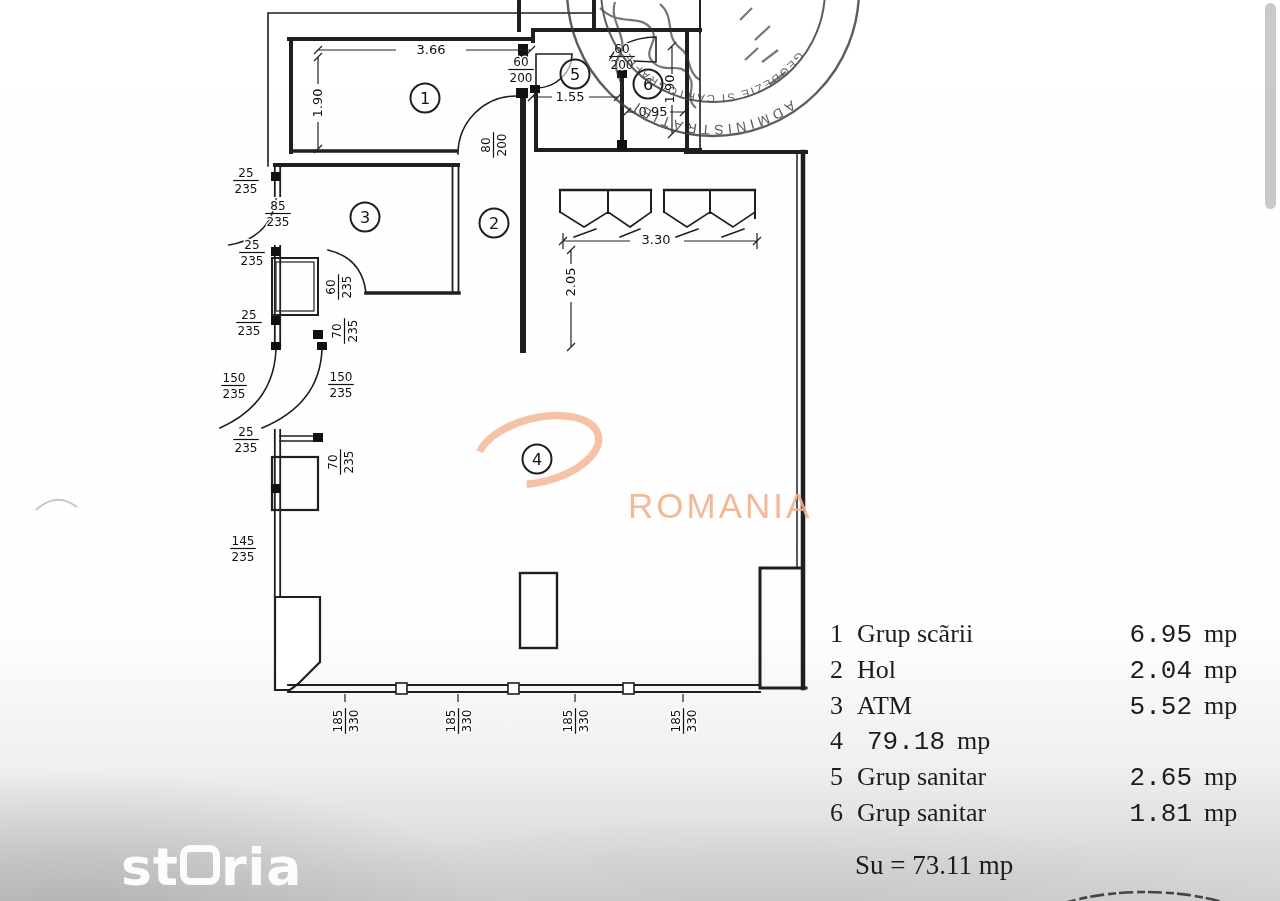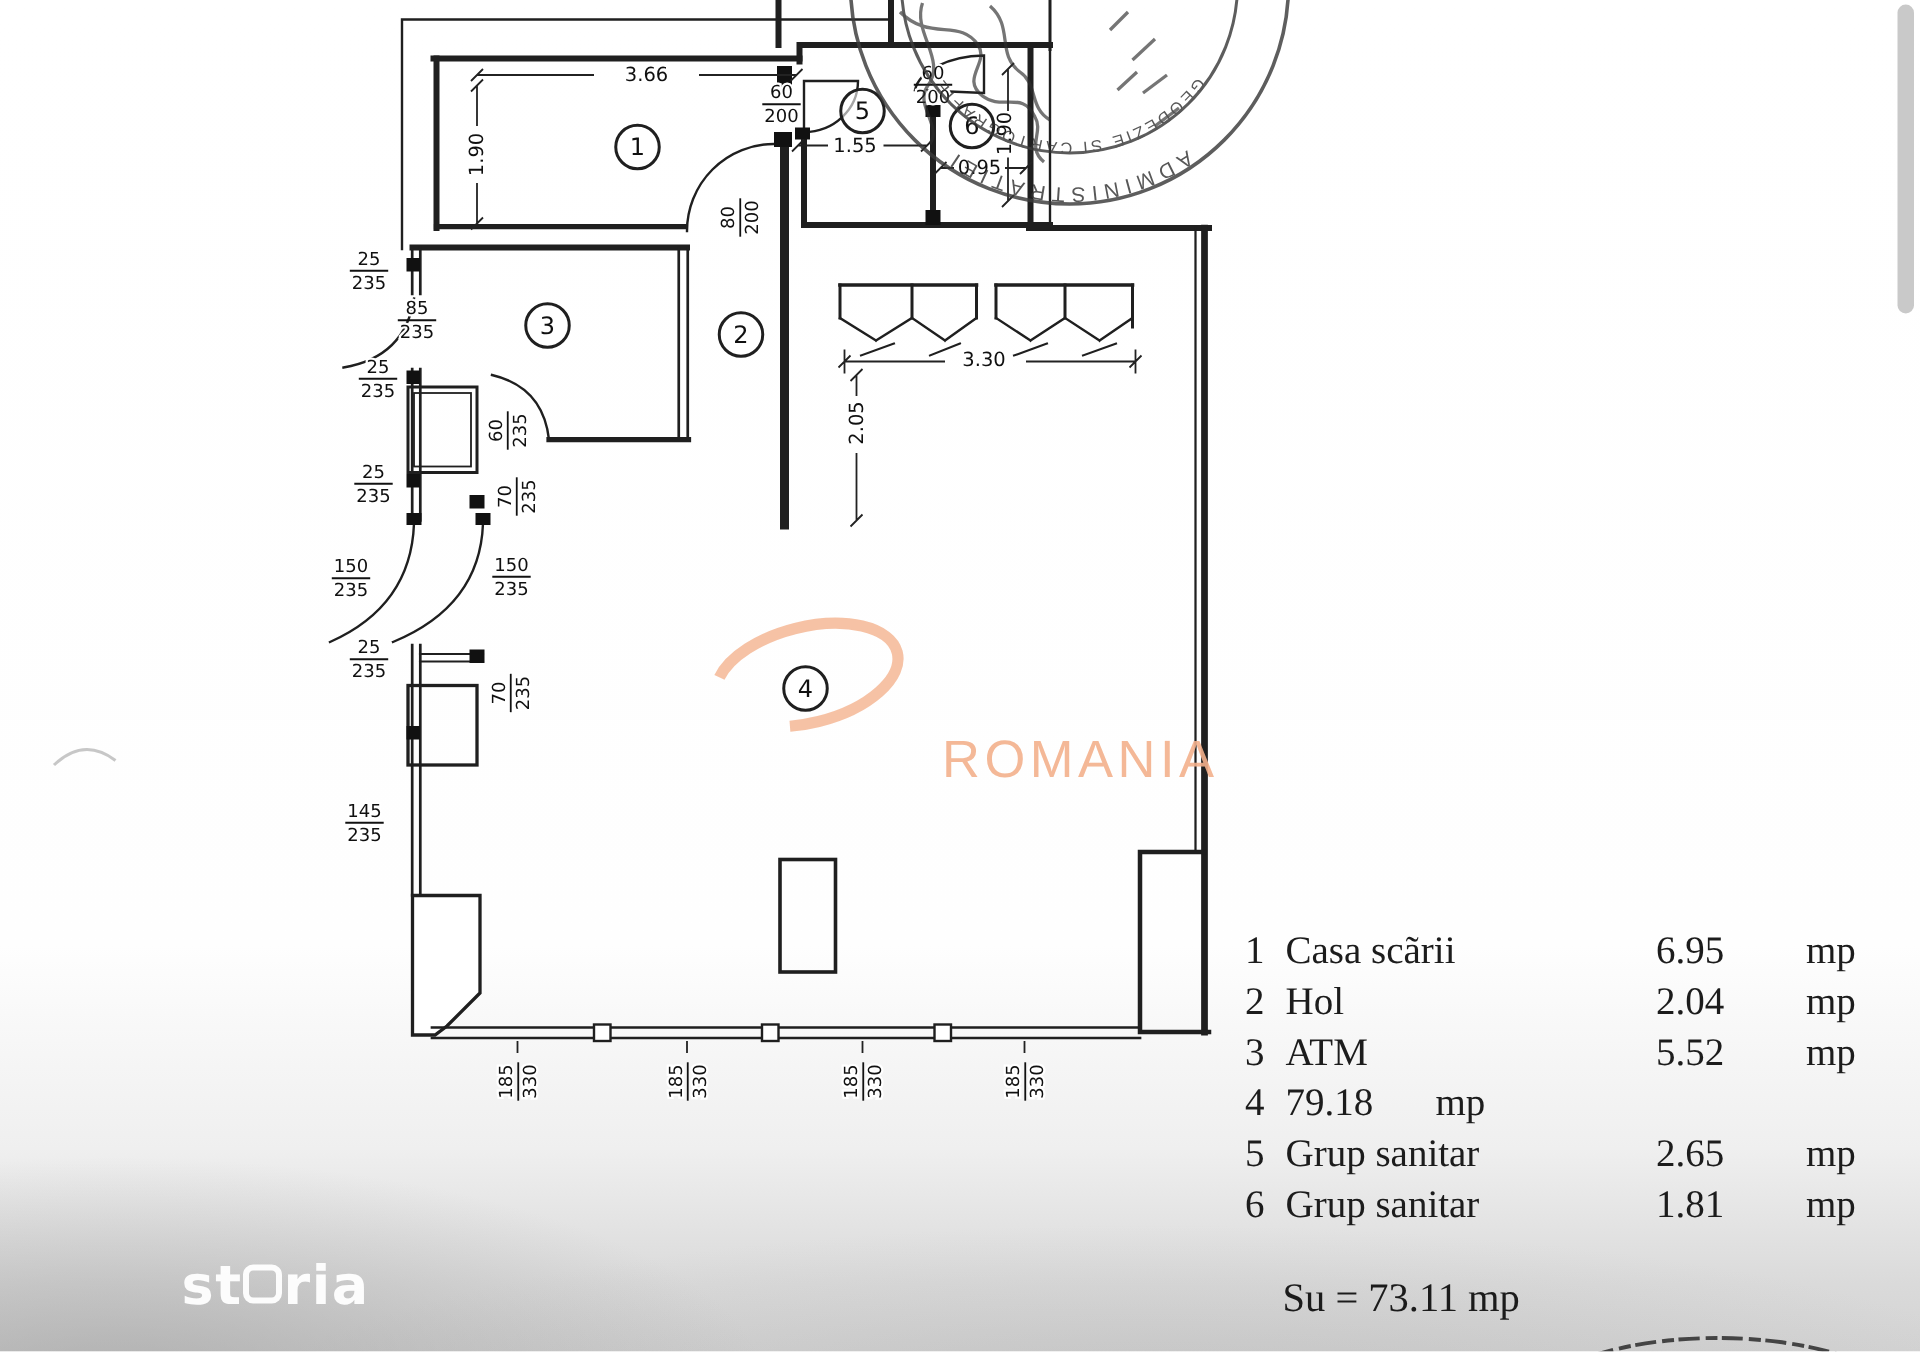--- a/index.html
+++ b/index.html
@@ -13,29 +13,29 @@
   }
   svg{position:absolute;left:0;top:0;}
   .dimtxt{font-family:"DejaVu Sans",sans-serif;fill:#101010;}
   .legend{
     position:absolute;left:830px;top:617px;width:420px;
     font-family:"Liberation Serif",serif;font-size:26px;color:#1c1c1c;
   }
   .leg-row{display:flex;align-items:baseline;line-height:33.8px;}
   .leg-num{width:27px;}
   .leg-name{flex:1;}
-  .leg-val{width:88px;}
+  .leg-val{width:88px;text-align:right;font-family:Liberation Mono, monospace;}
   .leg-unit{width:46px;text-align:left;padding-left:12px;}
   .total{
     position:absolute;left:855px;top:850px;
     font-family:"Liberation Serif",serif;font-size:27px;color:#1b1b1b;text-align:center;
   }
   .logo{
     position:absolute;left:121px;top:837px;
-    font-family:"DejaVu Sans",sans-serif;font-size:36px;font-weight:700;
+    font-family:"DejaVu Sans",sans-serif;font-size:52px;font-weight:700;
     color:rgba(255,255,255,.95);letter-spacing:1px;user-select:none;text-align:center;
   }
   .logo-o{
     display:inline-block;width:.50em;height:.50em;
     border:.135em solid rgba(255,255,255,.95);border-radius:26%;
     margin:0 .02em;
   }
   .scroll-thumb{
     position:absolute;right:4px;top:3px;width:11px;height:206px;
     background:#c9c9c9;border-radius:6px;
@@ -288,21 +288,21 @@
       <ellipse cx="538" cy="450" rx="62" ry="32" fill="none" stroke="#f3b18c" stroke-width="7.5" opacity=".78" stroke-dasharray="95 70 137 0" transform="rotate(-14 538 450)"></ellipse>
       <text x="628" y="518" font-family="Liberation Sans, sans-serif" font-size="35" letter-spacing="3" fill="#f3b18c" opacity=".9">ROMANIA</text>
     </g>
 
     <ellipse cx="1145" cy="952" rx="140" ry="60" fill="none" stroke="#2c2c2c" stroke-width="2.6" stroke-dasharray="14 4 8 3" opacity=".85"></ellipse>
   </svg>
 
   <div class="legend" id="legend">
       <div class="leg-row">
         <span class="leg-num">1</span>
-        <span class="leg-name">Casa scãrii</span>
+        <span class="leg-name">Grup scãrii</span>
         <span class="leg-val">6.95</span>
         <span class="leg-unit">mp</span>
       </div>
       <div class="leg-row">
         <span class="leg-num">2</span>
         <span class="leg-name">Hol</span>
         <span class="leg-val">2.04</span>
         <span class="leg-unit">mp</span>
       </div>
       <div class="leg-row">

